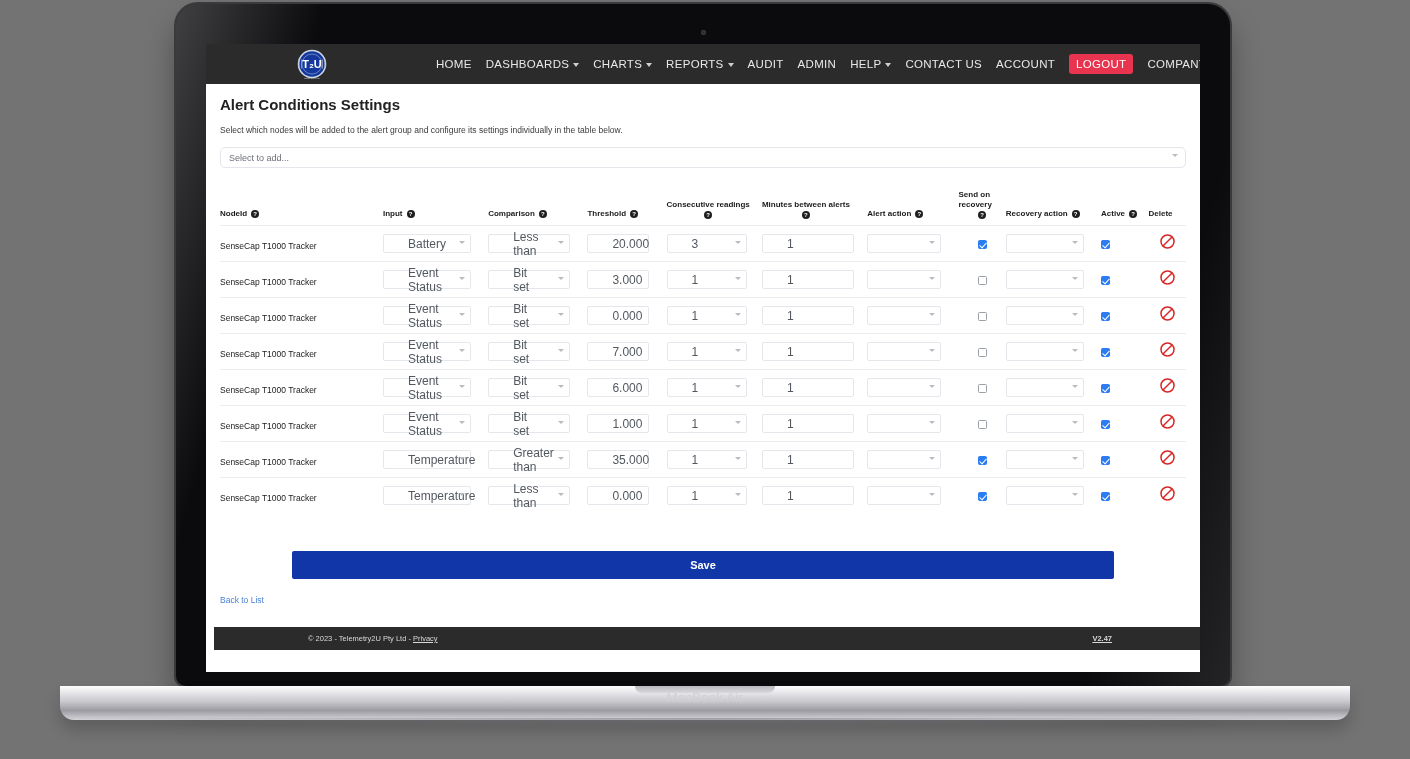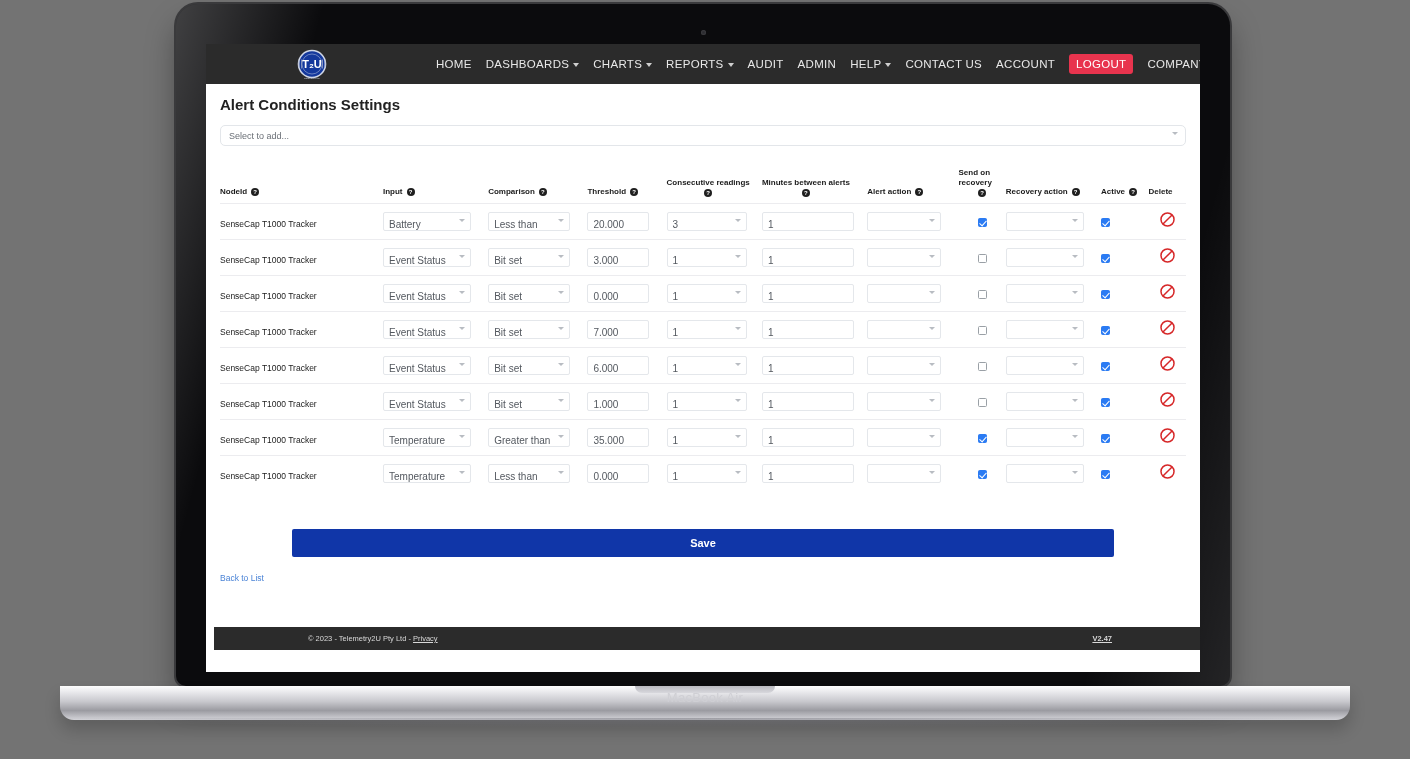--- a/index.html
+++ b/index.html
@@ -116,22 +116,22 @@
     width:8px;height:8px;border-radius:50%;background:#1f1f1f;color:#fff;
     font-size:6px; line-height:1; font-weight:700; cursor:pointer;
   }
   table.cond tbody td {
     border-top:1px solid #ececef; padding: 7px 0; vertical-align:middle;
   }
   .nodeid { font-size:8.5px; color:#1b1b1b; white-space:nowrap; }
 
   .ctl {
     height:19px; border:1px solid #e4e7eb; border-radius:2px; background:#fff;
-    font-size:10px; color:#53585f; display:flex; align-items:flex-end;
-    padding: 0 5px; position:relative;
+    font-size:12px; color:#53585f; display:flex; align-items:center;
+    padding: 0 24px; position:relative;
   }
   .ctl .chev { position:absolute; right:5px; top:6px; }
   .ctl.sel-input { width:88px; }
   .ctl.sel-comp  { width:82px; }
   .ctl.txt-thr   { width:62px; }
   .ctl.sel-cons  { width:80px; }
   .ctl.txt-min   { width:92px; }
   .ctl.sel-alert { width:74px; }
   .ctl.sel-recov { width:78px; }
 
@@ -230,20 +230,21 @@
               <span>LOGOUT</span>
             </a>
           <a class="nav-item" href="#">
               <span>COMPANY</span>
             </a>
         </div>
       </div>
 
       <div class="page">
         <h1 class="page-title">Alert Conditions Settings</h1>
+        <div class="subtitle">Select which nodes will be added to the alert group and configure its settings individually in the table below.</div>
 
         <div class="select-wide">
           <span>Select to add...</span>
           <i class="chev"></i>
         </div>
 
         
         <table class="cond">
           <thead>
             <tr>

